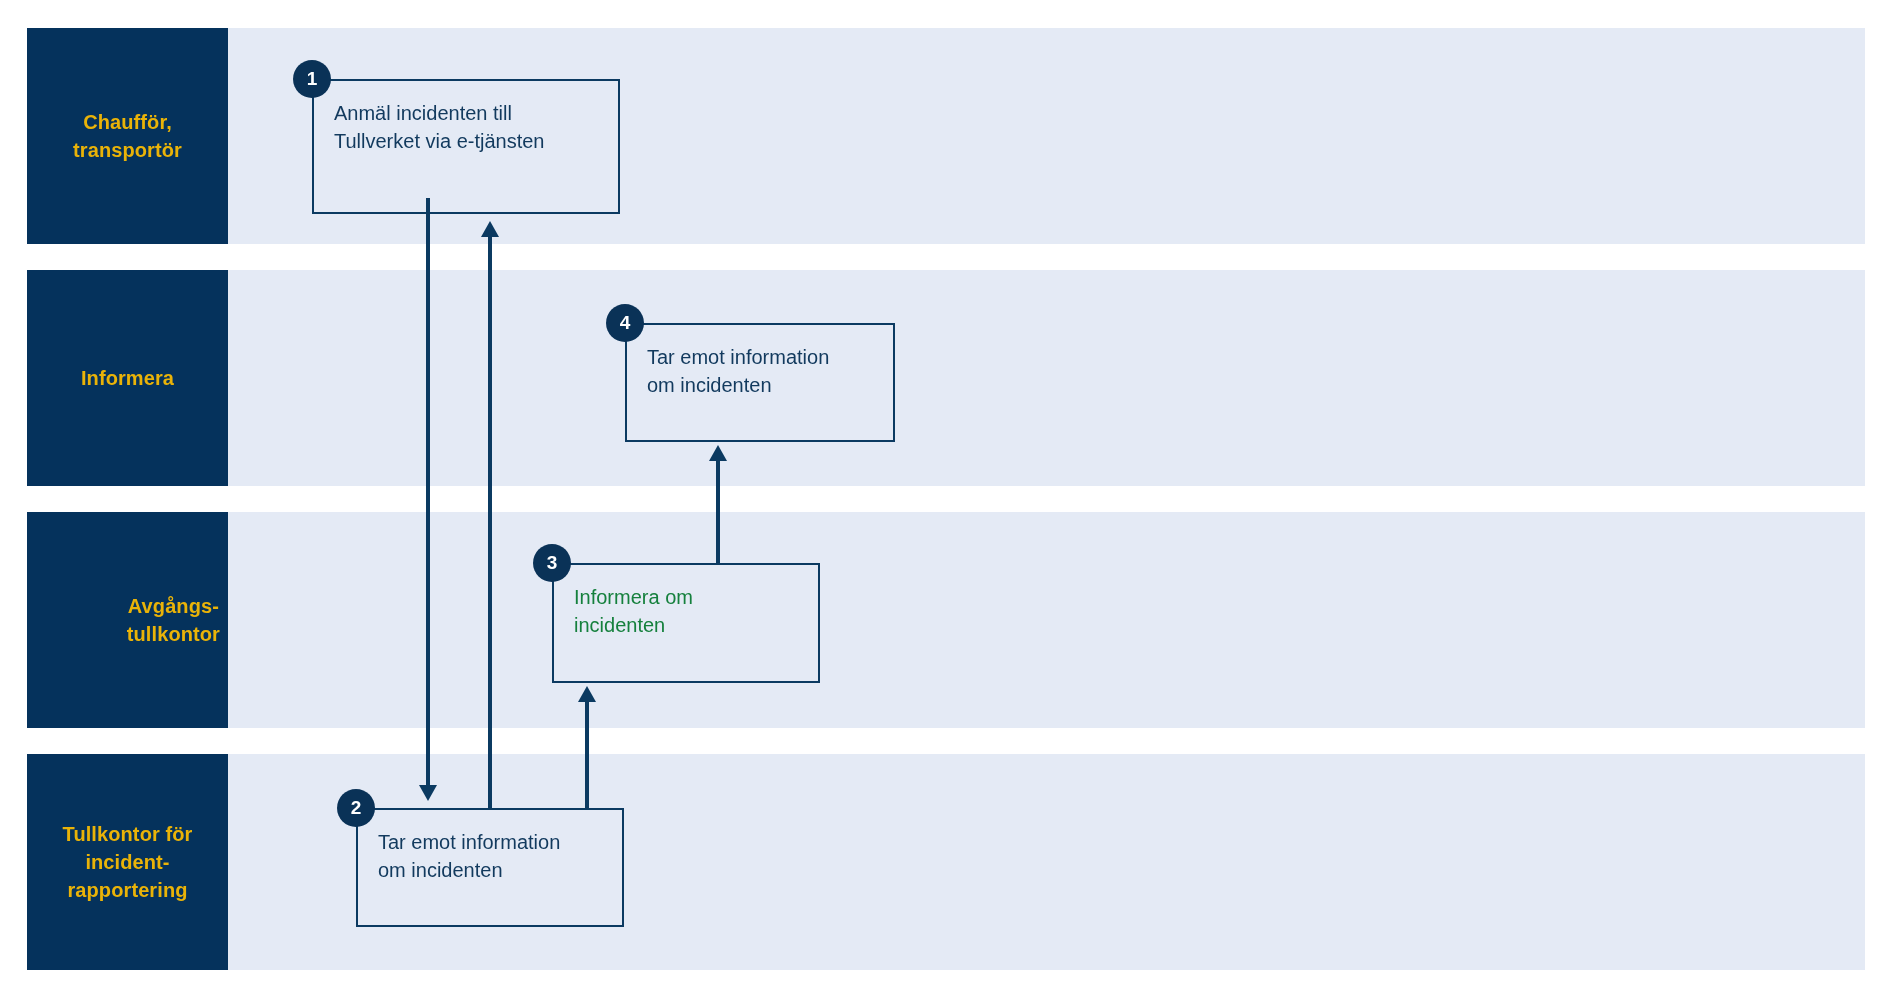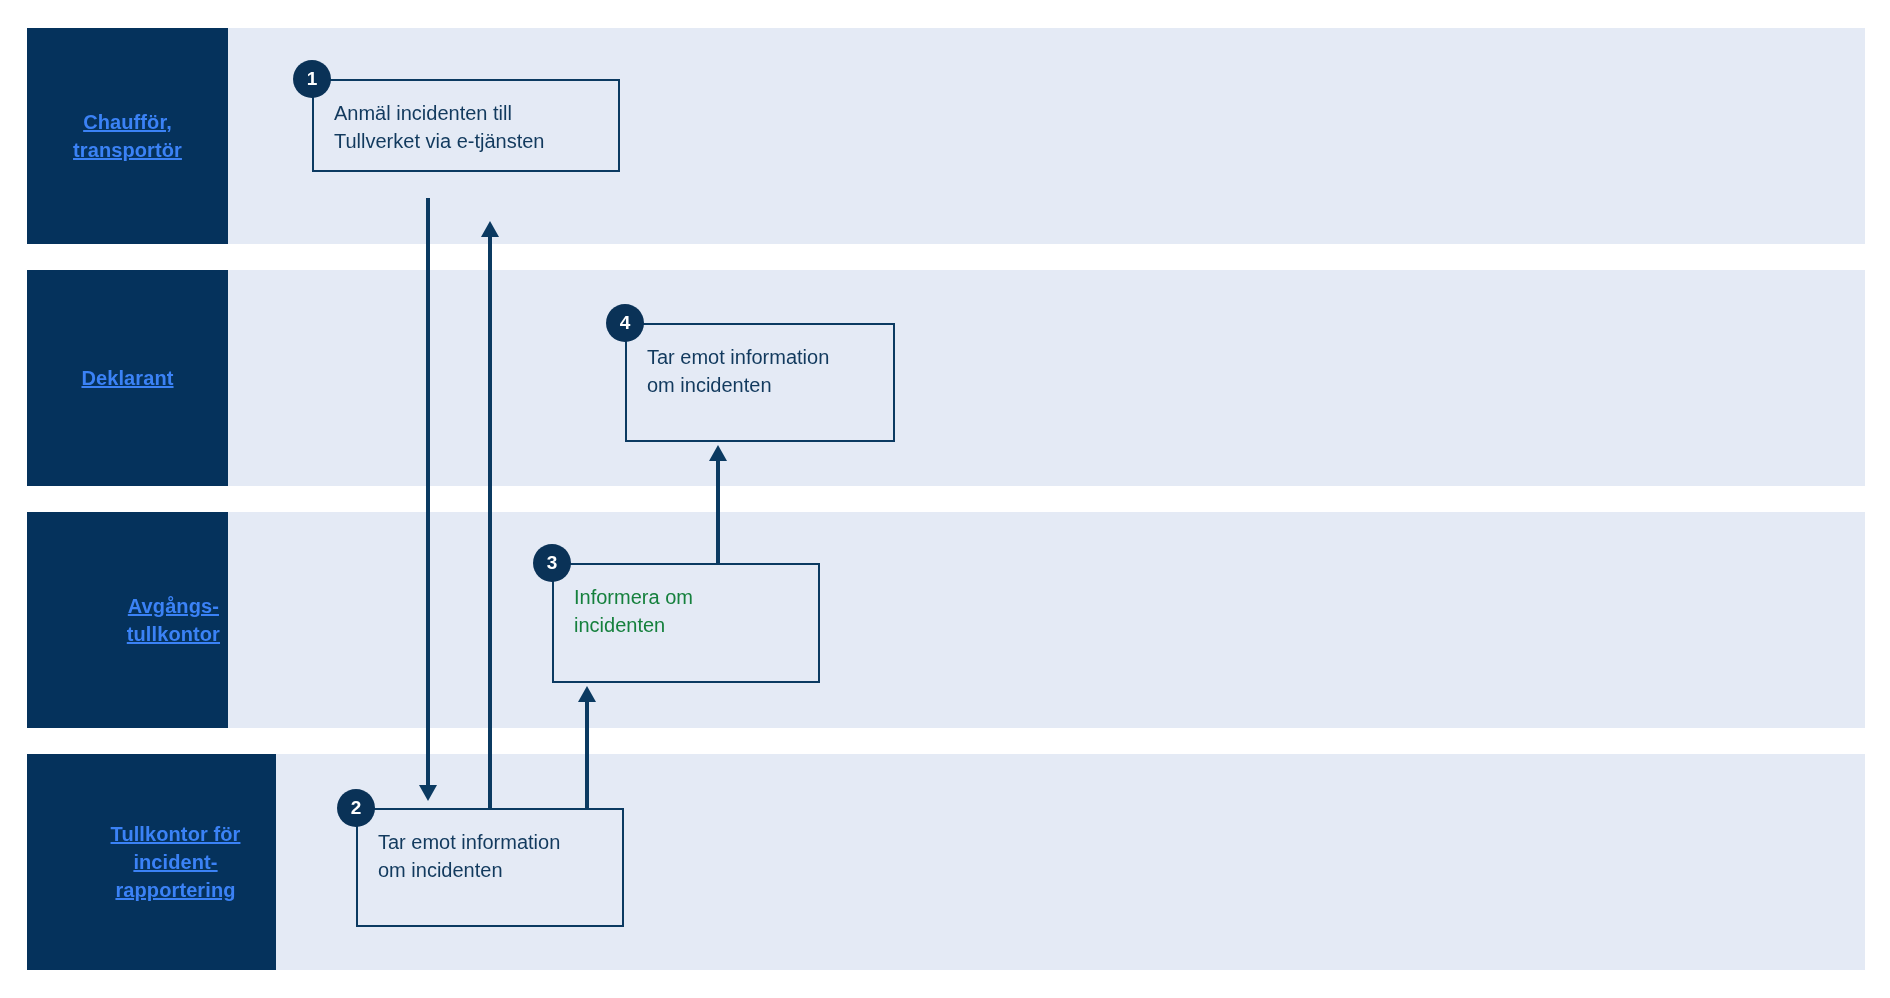--- a/index.html
+++ b/index.html
@@ -19,30 +19,29 @@
     height: 998px;
     background: #ffffff;
   }
   .lane-band {
     position: absolute;
     background: #e4eaf5;
   }
   .lane-header {
     position: absolute;
     background: #05325c;
-    color: #3b82f6;
+    color: #eab308;
     display: flex;
     align-items: center;
     justify-content: center;
     text-align: center;
     font-weight: bold;
     font-size: 20px;
     line-height: 28px;
     letter-spacing: 0.1px;
-    text-decoration: underline;
   }
   .lane-header-label {
     display: block;
     white-space: pre-line;
     padding: 0 8px;
   }
   .step-box {
     position: absolute;
     border: 2px solid #0b3a61;
     background: transparent;
@@ -99,46 +98,46 @@
       <div class="lane-band" style="left: 228px; top: 270px; width: 1637px; height: 216px; background: rgb(228, 234, 245);"></div>
       <div class="lane-band" style="left: 228px; top: 512px; width: 1637px; height: 216px; background: rgb(228, 234, 245);"></div>
       <div class="lane-band" style="left: 228px; top: 754px; width: 1637px; height: 216px; background: rgb(228, 234, 245);"></div>
     </div>
   <div id="lane-headers">
       <div class="lane-header" style="left: 27px; top: 28px; width: 201px; height: 216px; background: rgb(5, 50, 92);">
         <span class="lane-header-label">Chaufför,
 transportör</span>
       </div>
       <div class="lane-header" style="left: 27px; top: 270px; width: 201px; height: 216px; background: rgb(5, 50, 92);">
-        <span class="lane-header-label">Deklarant</span>
+        <span class="lane-header-label">Informera</span>
       </div>
       <div class="lane-header" style="left: 27px; top: 512px; width: 201px; height: 216px; background: rgb(5, 50, 92); justify-content: flex-end;">
         <span class="lane-header-label">Avgångs-
 tullkontor</span>
       </div>
-      <div class="lane-header" style="left: 27px; top: 754px; width: 201px; height: 216px; background: rgb(5, 50, 92); padding-left: 48px;">
+      <div class="lane-header" style="left: 27px; top: 754px; width: 201px; height: 216px; background: rgb(5, 50, 92);">
         <span class="lane-header-label">Tullkontor för
 incident-
 rapportering</span>
       </div>
     </div>
 
   <svg class="connector-layer" id="connector-layer" viewBox="0 0 1890 998" width="1890" height="998">
       <line class="conn-line" x1="428" y1="198" x2="428" y2="785" stroke="#0b3a61"></line>
       <polygon class="conn-head" points="419,785 437,785 428,801" fill="#0b3a61"></polygon>
       <line class="conn-line" x1="490" y1="808" x2="490" y2="237" stroke="#0b3a61"></line>
       <polygon class="conn-head" points="481,237 499,237 490,221" fill="#0b3a61"></polygon>
       <line class="conn-line" x1="587" y1="808" x2="587" y2="702" stroke="#0b3a61"></line>
       <polygon class="conn-head" points="578,702 596,702 587,686" fill="#0b3a61"></polygon>
       <line class="conn-line" x1="718" y1="563" x2="718" y2="461" stroke="#0b3a61"></line>
       <polygon class="conn-head" points="709,461 727,461 718,445" fill="#0b3a61"></polygon>
     </svg>
 
   <div id="step-boxes">
-      <div class="step-box" style="left: 312px; top: 79px; width: 308px; height: 93px; border-color: rgb(11, 58, 97);">
+      <div class="step-box" style="left: 312px; top: 79px; width: 308px; height: 135px; border-color: rgb(11, 58, 97);">
         <div class="step-text" style="color: rgb(18, 58, 94);">Anmäl incidenten till
 Tullverket via e-tjänsten</div>
       </div>
       <div class="step-badge" style="left: 293px; top: 60px; background: rgb(10, 50, 87); color: rgb(255, 255, 255);">
         <span>1</span>
       </div>
       <div class="step-box" style="left: 625px; top: 323px; width: 270px; height: 119px; border-color: rgb(11, 58, 97);">
         <div class="step-text" style="color: rgb(18, 58, 94);">Tar emot information
 om incidenten</div>
       </div>

